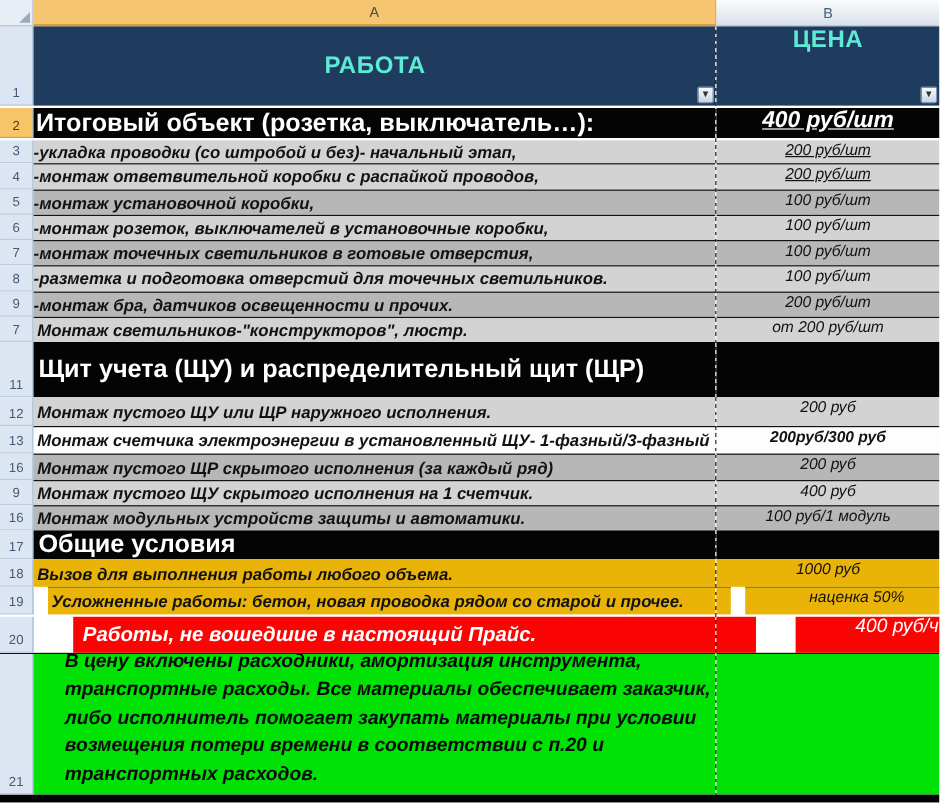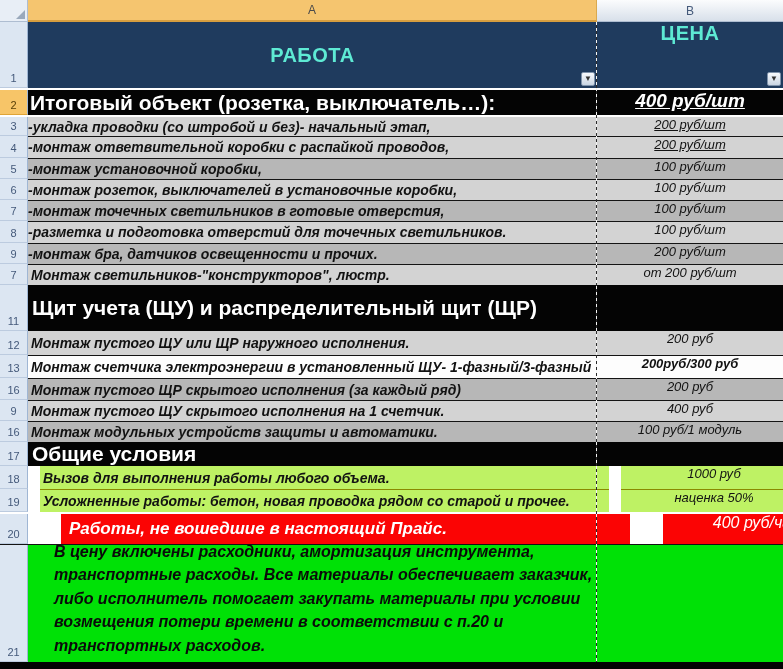--- a/index.html
+++ b/index.html
@@ -31,32 +31,32 @@
   .r2{height:25px;}
   .r3,.r4,.r5,.r6,.r7,.r8,.r9,.r10{height:21.25px;}
   .r3{border-top:2px solid #fff;}
   .r4 .ca,.r4 .cb,.r5 .ca,.r5 .cb,.r6 .ca,.r6 .cb,.r7 .ca,.r7 .cb,
   .r8 .ca,.r8 .cb,.r9 .ca,.r9 .cb,.r10 .ca,.r10 .cb{border-top:1px solid #141414;}
   .r11{height:46px;}
   .r12{height:24px;}
   .r13{height:23px;}.r14{height:22px;}.r15{height:21px;}.r16{height:21px;}
   .r13 .ca,.r13 .cb,.r14 .ca,.r14 .cb,.r15 .ca,.r15 .cb,.r16 .ca,.r16 .cb{border-top:1px solid #141414;}
   .r17{height:24px;}
-  .r18{height:23px;}.r19{height:23px;}
+  .r18{height:23px;}.r19{height:23px;gap:12px;}
   .r19 .ca,.r19 .cb{border-top:1px solid #8a8a00;}
   .r20{height:32px;border-top:2px solid #fff;gap:33px;}
   .r21{height:118px;border-top:1px solid #131313;}
   .bottom-strip{height:7px;background:#030303;}
   
   .bg-navy{background:#1F3B5E;}
   .bg-black{background:#040404;}
   .bg-light{background:#D3D3D3;}
   .bg-dark{background:#B7B7B7;}
   .bg-white{background:#FDFDFD;}
-  .bg-yellow{background:#bef264;margin-left:12px;}
+  .bg-yellow{background:#eab308;}
   .bg-red{background:#FB0404;}
   .bg-green{background:#00E106;}
   
   .hdr-label{width:100%;text-align:center;color:#5eead4;font-size:20px;font-weight:bold;letter-spacing:.5px;}
   .sec-label{color:#fff;font-size:21px;font-weight:bold;white-space:nowrap;padding-left:4px;}
   .r2-label{color:#fff;font-size:21px;font-weight:bold;white-space:nowrap;padding-left:2px;}
   .r2-price{color:#fff;font-size:19px;font-weight:bold;font-style:italic;text-decoration:underline;}
   .item{color:#121212;font-size:14px;font-weight:bold;font-style:italic;white-space:nowrap;padding-left:0;}
   .item.flush{padding-left:3px;}
   .price{color:#121212;font-size:13px;font-style:italic;white-space:nowrap;}

